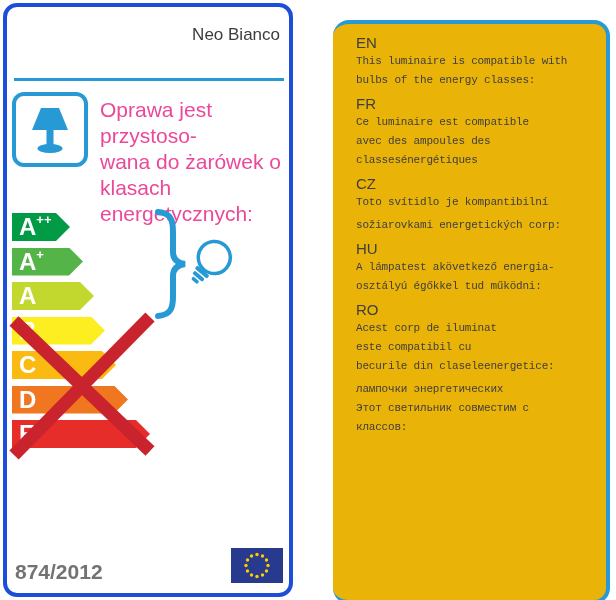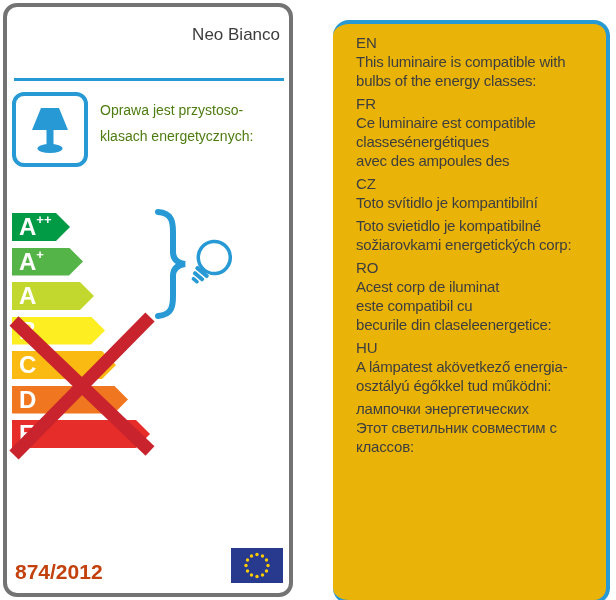--- a/index.html
+++ b/index.html
@@ -4,60 +4,60 @@
 <style>
   html,body { margin:0; padding:0; background:#fff; }
   .page {
     position:relative; width:616px; height:600px; background:#ffffff;
     font-family:"Liberation Sans", sans-serif; color:#3e3e3e; overflow:hidden;
   }
 
   
   .left-panel {
     position:absolute; left:3px; top:3px; width:282px; height:586px;
-    border:4px solid #737373; border-radius:14px; background:#fff;
+    border:4px solid #1d4ed8; border-radius:14px; background:#fff;
   }
   .lp-header {
     position:absolute; top:16px; right:9px; text-align:right;
     font-size:17px; line-height:23px; color:#3c3c3c;
   }
   .lp-divider { position:absolute; top:71px; left:7px; width:270px; height:3px; background:#2799d4; }
 
   .lamp-box {
     position:absolute; left:5px; top:85px; width:68px; height:67px;
     border:4px solid #2799d4; border-radius:12px;
     display:flex; align-items:center; justify-content:center;
   }
-  .lamp-note { position:absolute; left:93px; top:90px; font-size:14px; line-height:26px; color:#4d7c0f; }
+  .lamp-note { position:absolute; left:93px; top:90px; font-size:21px; line-height:26px; color:#ec4899; }
 
   .arrows { position:absolute; left:5px; top:206px; width:200px; }
   .arrow {
     height:28px; margin-bottom:6.5px; display:flex; align-items:center;
     clip-path: polygon(0 0, calc(100% - 14px) 0, 100% 50%, calc(100% - 14px) 100%, 0 100%);
   }
   .arrow-letter { color:#fff; font-weight:bold; font-size:24px; padding-left:7px; line-height:1; }
   .arrow-letter sup { font-size:13px; position:relative; top:-2px; vertical-align:super; }
 
   .cross-svg { position:absolute; left:-6px; top:96px; pointer-events:none; }
   .brace-svg { position:absolute; left:148px; top:201px; }
   .bulb-svg  { position:absolute; left:180px; top:226px; }
 
-  .lp-reg { position:absolute; left:8px; bottom:9px; font-size:21px; font-weight:bold; color:#c2410c; }
+  .lp-reg { position:absolute; left:8px; bottom:9px; font-size:21px; font-weight:bold; color:#737373; }
   .eu-flag-svg { position:absolute; left:224px; top:541px; }
 
   
   .right-panel {
     position:absolute; left:333px; top:20px; width:273px; height:576px;
     border:4px solid #2799d4; border-left:none; border-radius:16px;
     padding:0; background:#eab308; box-sizing:content-box;
   }
   .rp-inner { padding:9px 6px 0 23px; }
   .lang-block { margin-bottom:4px; }
   .lang-code { font-size:15px; line-height:19px; color:#3e3e3e; }
-  .lang-line { font-size:15px; line-height:19px; letter-spacing:-0.2px; white-space:nowrap; color:#3e3e3e; }
+  .lang-line { font-size:11px; line-height:19px; letter-spacing:-0.2px; white-space:nowrap; color:#3e3e3e;font-family:Liberation Mono, monospace; }
 </style>
 </head>
 <body>
 
 <div class="page">
 
   <div class="left-panel">
 
     <div class="lp-header">
       <div>Neo Bianco</div>
@@ -68,20 +68,21 @@
     <div class="lamp-box">
       <svg width="52" height="52" viewBox="0 0 52 52">
         <polygon points="17,4 35,4 44,26 8,26" fill="#2799d4"></polygon>
         <rect x="22.5" y="26" width="7" height="17" fill="#2799d4"></rect>
         <ellipse cx="26" cy="44.5" rx="12.5" ry="4.5" fill="#2799d4"></ellipse>
       </svg>
     </div>
 
     <div class="lamp-note">
       <div>Oprawa jest przystoso-</div>
+      <div>wana do żarówek o</div>
       <div>klasach energetycznych:</div>
     </div>
 
     <div class="arrows">
 
       <div class="arrow" style="width: 58px; background: rgb(1, 155, 69);">
           <span class="arrow-letter">A<sup>++</sup></span>
         </div>
         <div class="arrow" style="width: 71px; background: rgb(85, 180, 71);">
           <span class="arrow-letter">A<sup>+</sup></span>
@@ -145,41 +146,40 @@
     <div class="rp-inner">
 
     <div class="lang-block">
           <div class="lang-code">EN</div>
           <div class="lang-line">This luminaire is compatible with</div>
           <div class="lang-line">bulbs of the energy classes:</div>
         </div>
         <div class="lang-block">
           <div class="lang-code">FR</div>
           <div class="lang-line">Ce luminaire est compatible</div>
+          <div class="lang-line">avec des ampoules des</div>
           <div class="lang-line">classesénergétiques</div>
-          <div class="lang-line">avec des ampoules des</div>
         </div>
         <div class="lang-block">
           <div class="lang-code">CZ</div>
           <div class="lang-line">Toto svítidlo je kompantibilní</div>
         </div>
         <div class="lang-block">
-          <div class="lang-line">Toto svietidlo je kompatibilné</div>
           <div class="lang-line">sožiarovkami energetických corp:</div>
+        </div>
+        <div class="lang-block">
+          <div class="lang-code">HU</div>
+          <div class="lang-line">A lámpatest akövetkező energia-</div>
+          <div class="lang-line">osztályú égőkkel tud működni:</div>
         </div>
         <div class="lang-block">
           <div class="lang-code">RO</div>
           <div class="lang-line">Acest corp de iluminat</div>
           <div class="lang-line">este compatibil cu</div>
           <div class="lang-line">becurile din claseleenergetice:</div>
-        </div>
-        <div class="lang-block">
-          <div class="lang-code">HU</div>
-          <div class="lang-line">A lámpatest akövetkező energia-</div>
-          <div class="lang-line">osztályú égőkkel tud működni:</div>
         </div>
         <div class="lang-block">
           <div class="lang-line">лампочки энергетических</div>
           <div class="lang-line">Этот светильник совместим с</div>
           <div class="lang-line">классов:</div>
         </div>
       </div>
   </div>
 
 </div>

